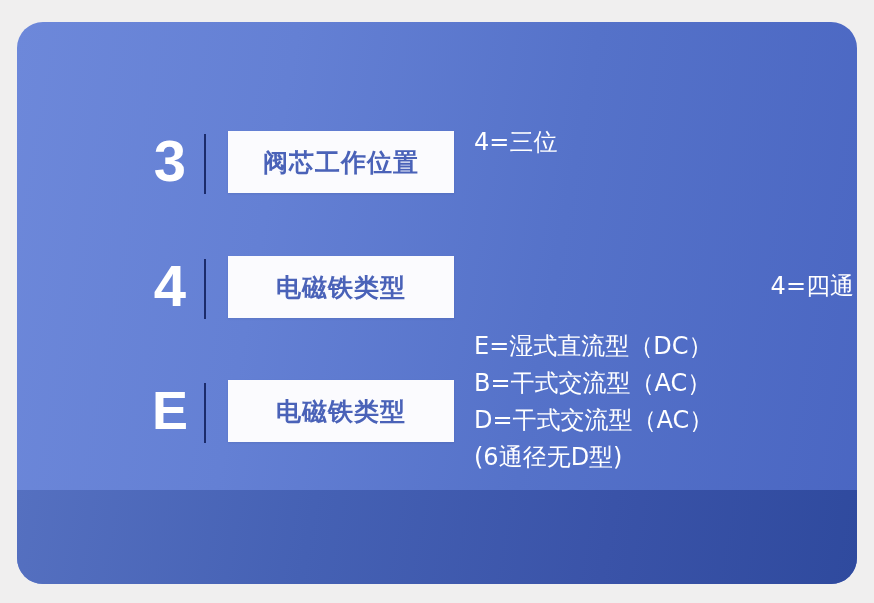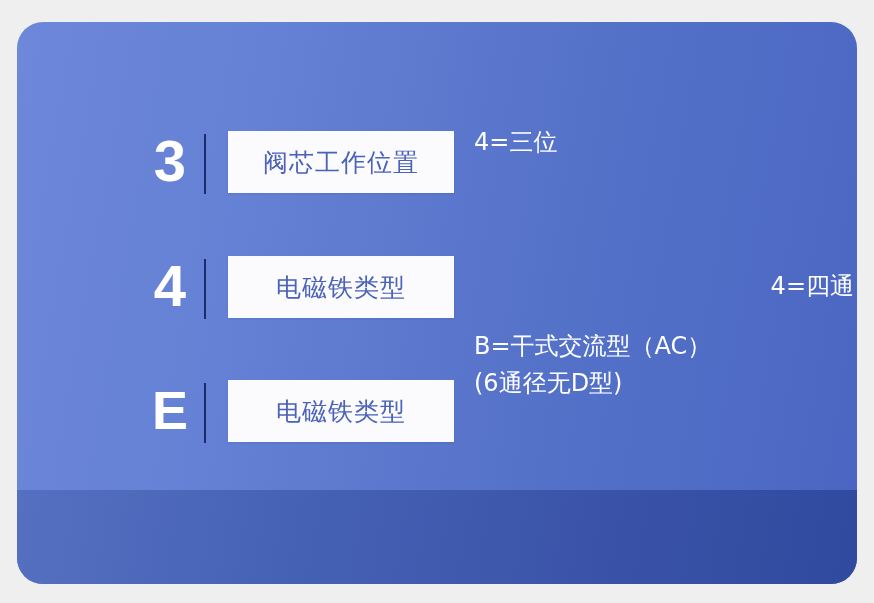--- a/index.html
+++ b/index.html
@@ -100,21 +100,21 @@
     height: 62px;
     background: #fbfbfe;
     display: flex;
     align-items: center;
     justify-content: center;
     box-shadow: 0 1px 2px rgba(20,30,70,0.10);
   }
   .label-box-text {
     color: #4a62b8;
     font-size: 25px;
-    font-weight: 400;
+    font-weight: 700;
     letter-spacing: 1px;
     white-space: nowrap;
     font-family: "DejaVu Sans", "Liberation Sans", sans-serif;
   }
 
   
   .desc {
     position: absolute;
     left: 457px;
     width: 380px;
@@ -162,21 +162,23 @@
         </div>
       </div>
 
       <div class="row row-3">
         <div class="code">E</div>
         <div class="divider"></div>
         <div class="label-box">
           <span class="label-box-text">电磁铁类型</span>
         </div>
         <div class="desc">
+          <span class="desc-line">E=湿式直流型（DC）</span>
           <span class="desc-line">B=干式交流型（AC）</span>
+          <span class="desc-line">D=干式交流型（AC）</span>
           <span class="desc-line">(6通径无D型)</span>
         </div>
       </div>
 
     </div>
 
     <div class="card-bottom-band"></div>
 
   </div>
 

